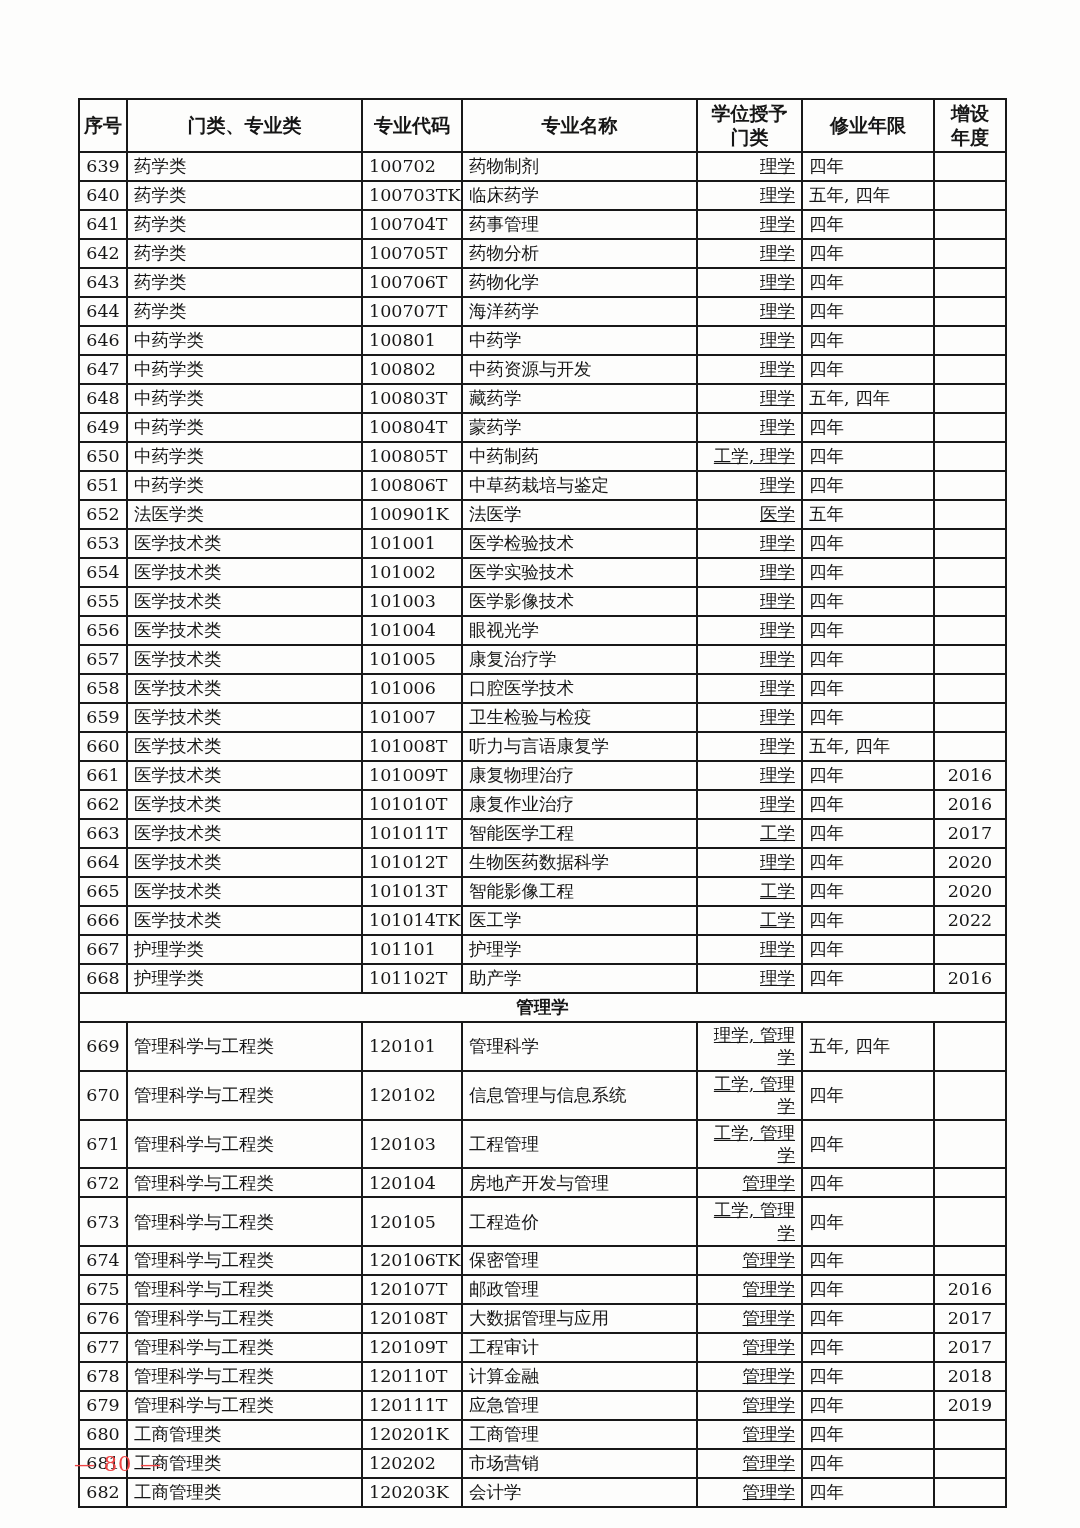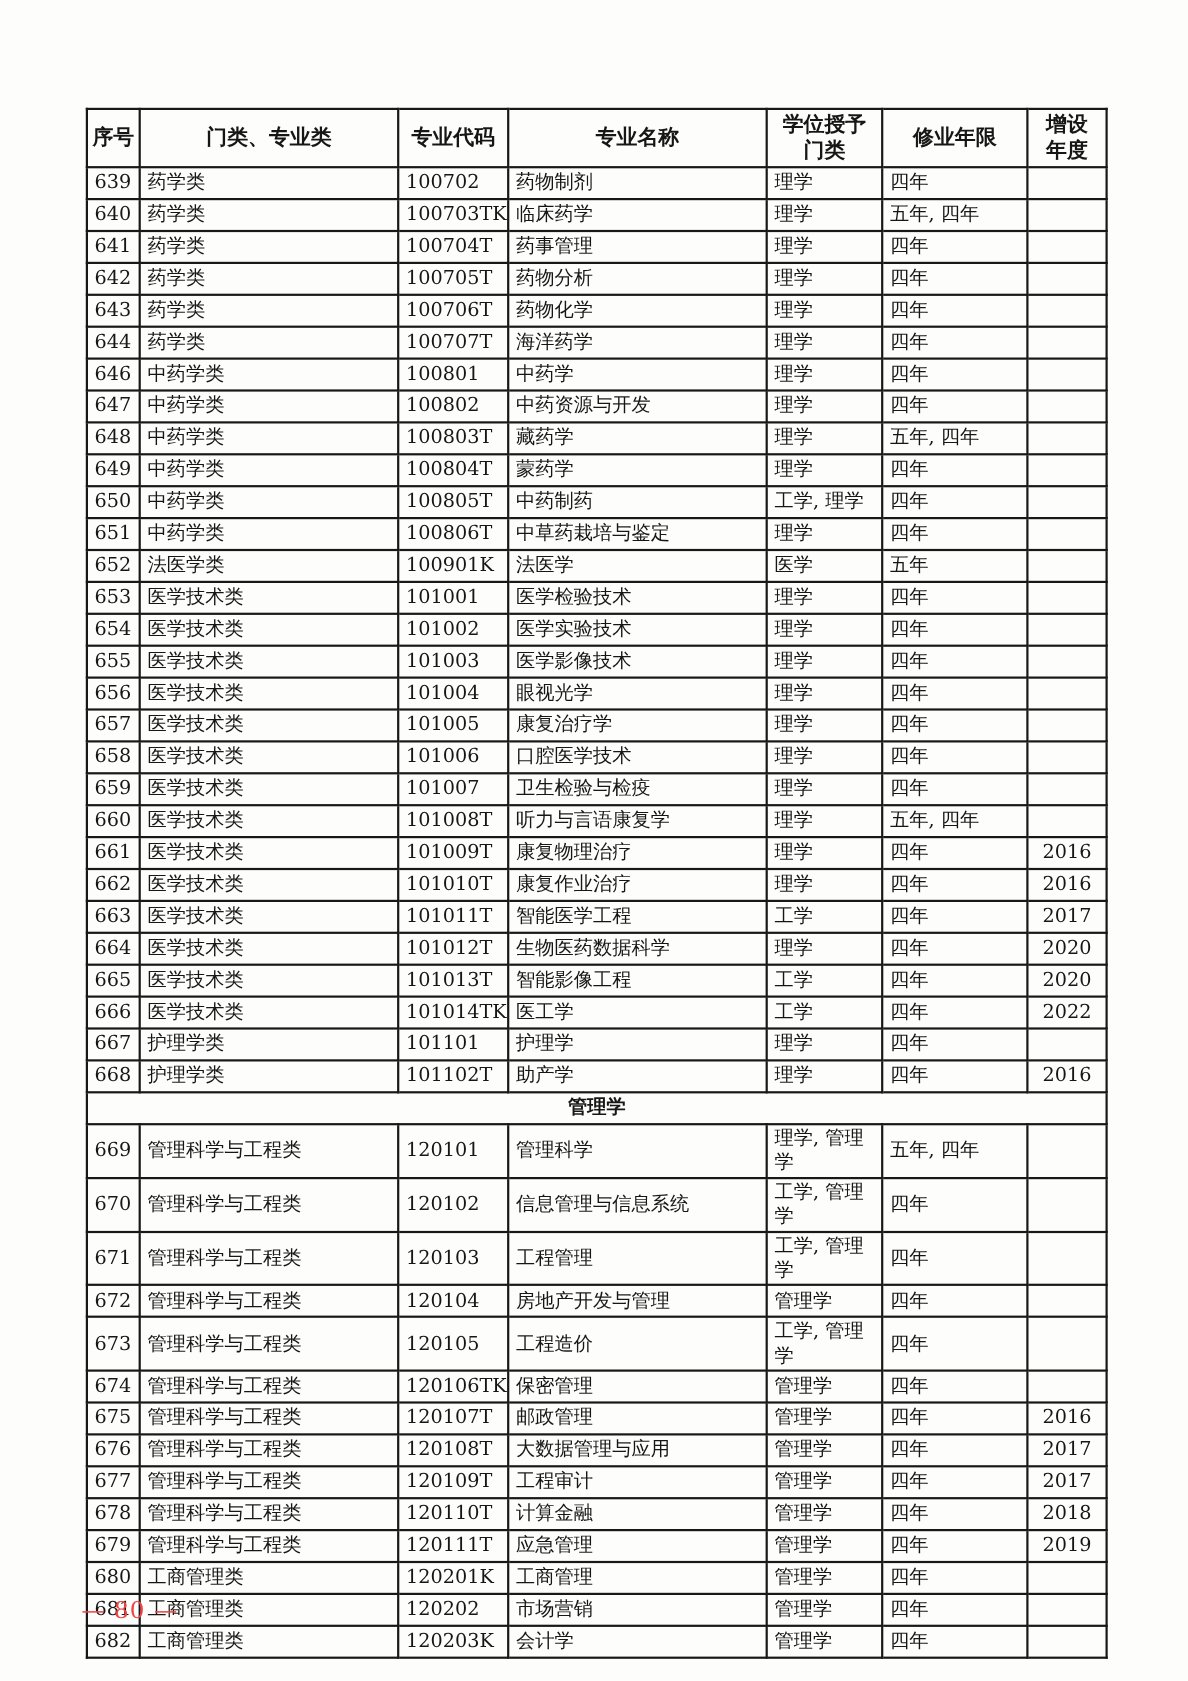--- a/index.html
+++ b/index.html
@@ -44,25 +44,25 @@
     text-align: center;
     white-space: pre-line;
   }
   table.majors td {
     font-size: 17.5px;
     height: 25px;
     line-height: 1.28;
     padding: 1px 6px;
   }
   
-  td.c0 { text-align: left; padding: 1px 2px; }
+  td.c0 { text-align: center; padding: 1px 2px; }
   td.c1 { text-align: left; }
   td.c2 { text-align: left; }
   td.c3 { text-align: left; }
-  td.c4 { text-align: left; padding: 1px 6px; }
+  td.c4 { text-align: right; padding: 1px 6px; text-decoration: underline; }
   td.c5 { text-align: left; }
   td.c6 { text-align: center; font-size: 17px; }
   td.section-cell {
     text-align: center;
     font-weight: bold;
     font-size: 19.5px;
     height: 46px;
     padding: 0;
   }
   .footer-pagenum {

